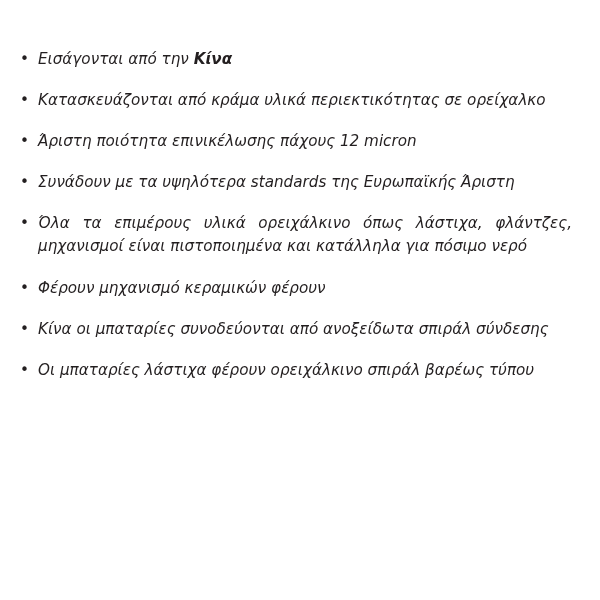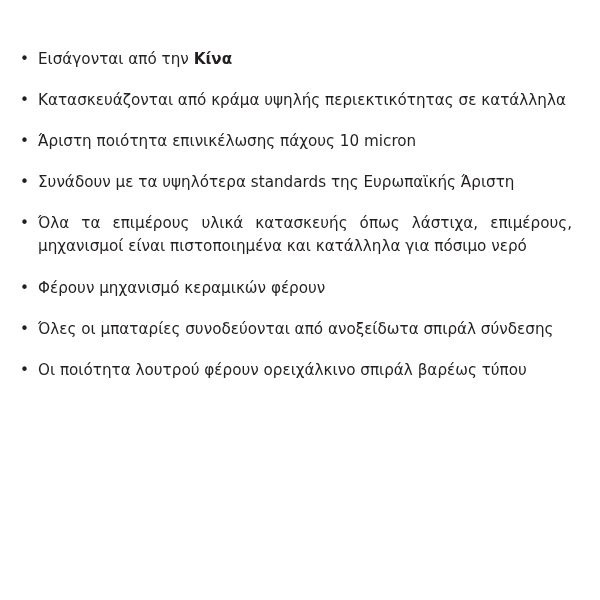--- a/index.html
+++ b/index.html
@@ -42,65 +42,66 @@
   .bullet-marker {
     position: absolute;
     left: 4px;
     top: 0;
     font-size: 15.2px;
     line-height: 1.52;
     color: #231f20;
   }
   .bullet-text {
     display: block;
+    font-style: italic;
   }
   .bullet-text .em {
     font-weight: bold;
   }
 </style>
 </head>
 <body>
 
 <div class="page">
   <ul class="bullet-list">
 
     <li class="bullet-item">
       <span class="bullet-marker">•</span>
       <span class="bullet-text"><span>Εισάγονται από την </span><span class="em">Κίνα</span><span></span></span>
     </li>
 
     <li class="bullet-item">
       <span class="bullet-marker">•</span>
-      <span class="bullet-text">Κατασκευάζονται από κράμα υψηλής περιεκτικότητας σε κατάλληλα</span>
+      <span class="bullet-text">Κατασκευάζονται από κράμα υλικά περιεκτικότητας σε ορείχαλκο</span>
     </li>
 
     <li class="bullet-item">
       <span class="bullet-marker">•</span>
-      <span class="bullet-text">Άριστη ποιότητα επινικέλωσης  πάχους 10 micron</span>
+      <span class="bullet-text">Άριστη ποιότητα επινικέλωσης  πάχους 12 micron</span>
     </li>
 
     <li class="bullet-item">
       <span class="bullet-marker">•</span>
       <span class="bullet-text">Συνάδουν με τα υψηλότερα standards της Ευρωπαϊκής Άριστη</span>
     </li>
 
     <li class="bullet-item">
       <span class="bullet-marker">•</span>
-      <span class="bullet-text">Όλα τα επιμέρους υλικά κατασκευής όπως λάστιχα, επιμέρους, μηχανισμοί είναι πιστοποιημένα και κατάλληλα για πόσιμο νερό</span>
+      <span class="bullet-text">Όλα τα επιμέρους υλικά ορειχάλκινο όπως λάστιχα, φλάντζες, μηχανισμοί είναι πιστοποιημένα και κατάλληλα για πόσιμο νερό</span>
     </li>
 
     <li class="bullet-item">
       <span class="bullet-marker">•</span>
       <span class="bullet-text">Φέρουν μηχανισμό κεραμικών φέρουν</span>
     </li>
 
     <li class="bullet-item">
       <span class="bullet-marker">•</span>
-      <span class="bullet-text">Όλες οι μπαταρίες συνοδεύονται από ανοξείδωτα σπιράλ σύνδεσης</span>
+      <span class="bullet-text">Κίνα οι μπαταρίες συνοδεύονται από ανοξείδωτα σπιράλ σύνδεσης</span>
     </li>
 
     <li class="bullet-item">
       <span class="bullet-marker">•</span>
-      <span class="bullet-text">Οι ποιότητα λουτρού φέρουν ορειχάλκινο σπιράλ βαρέως τύπου</span>
+      <span class="bullet-text">Οι μπαταρίες λάστιχα φέρουν ορειχάλκινο σπιράλ βαρέως τύπου</span>
     </li>
 
   </ul>
 </div>
 
 </body></html>

